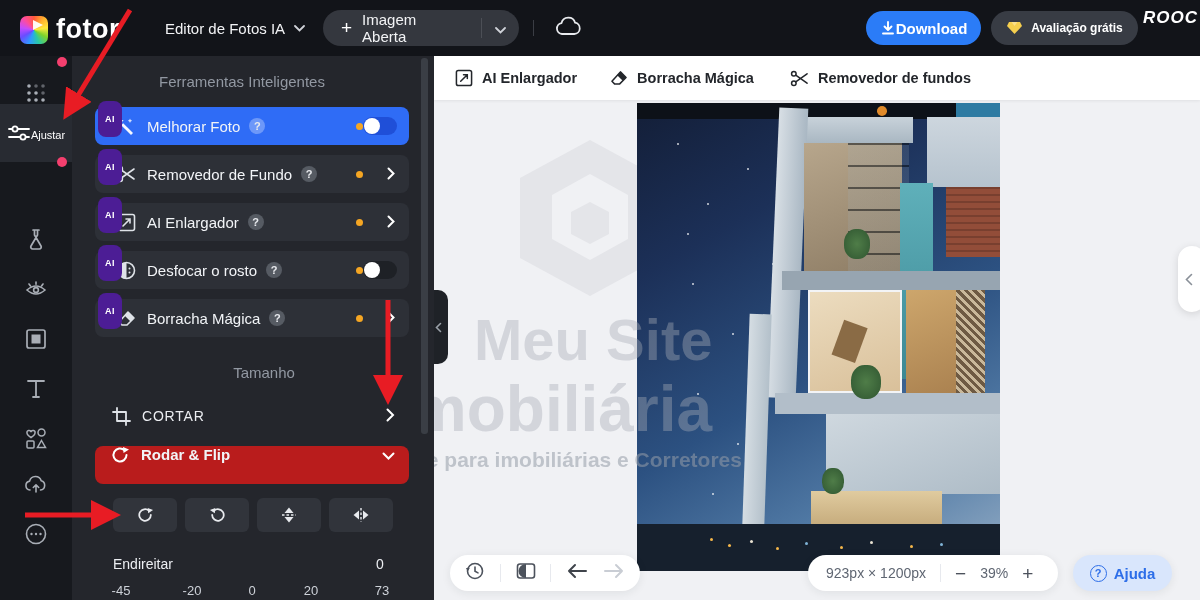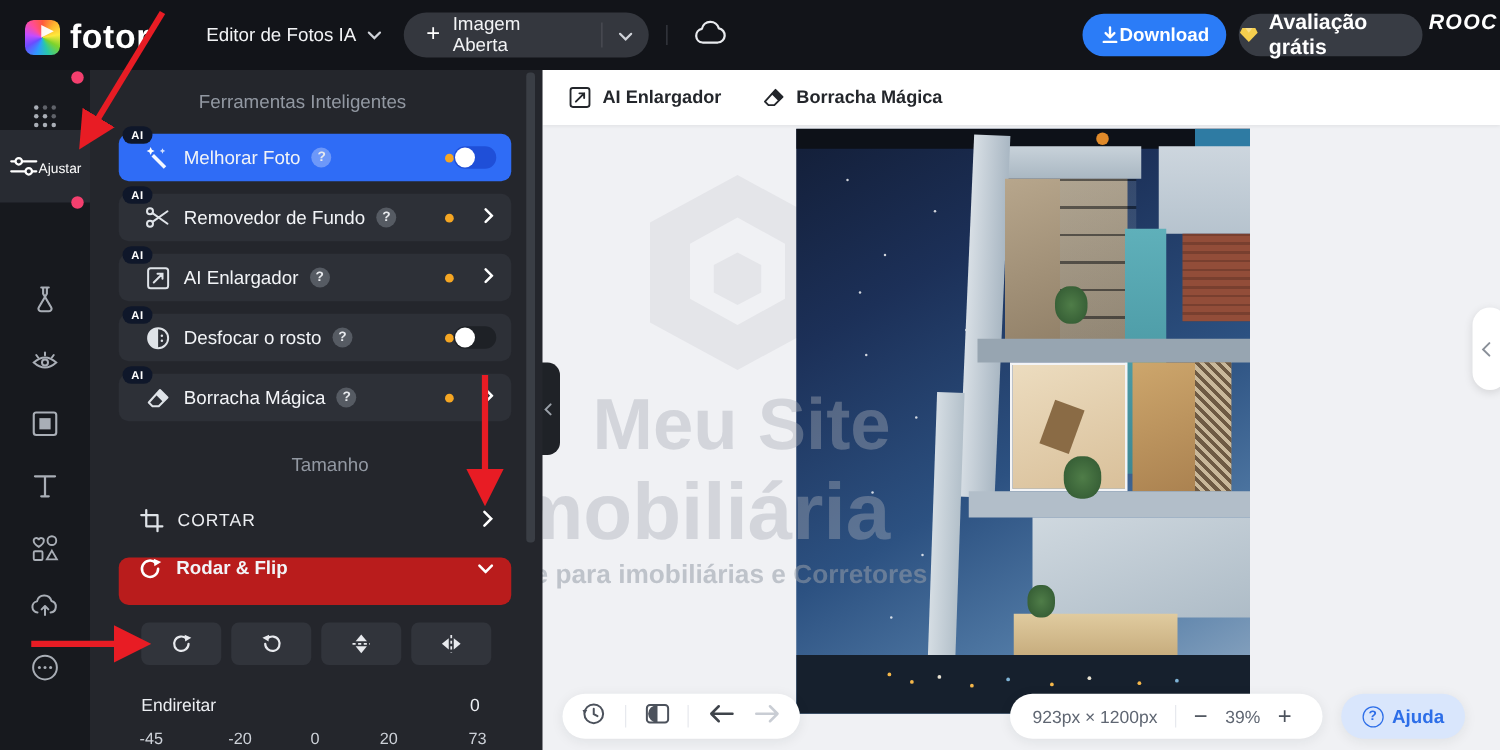--- a/index.html
+++ b/index.html
@@ -17,36 +17,36 @@
   .logo-text { color:#fff; font-size:27px; font-weight:600; letter-spacing:.5px; }
   .nav-dd { position:absolute; left:165px; top:0; height:56px; display:flex; align-items:center; gap:9px; color:#f2f3f5; font-size:15px; cursor:pointer; }
   .pill-btn { position:absolute; display:flex; align-items:center; border-radius:18px; }
   .open-btn { left:323px; top:10px; width:196px; height:36px; background:#34373e; color:#f2f3f5; font-size:15px; }
   .open-btn .plus { margin:0 10px 0 18px; font-size:19px; color:#fff; }
   .open-btn .odiv { width:1px; height:20px; background:#4c4f56; margin-left:18px; }
   .open-btn .chev { padding:0 13px; }
   .top-sep { position:absolute; left:533px; top:20px; width:1px; height:16px; background:#3a3d44; }
   .cloud-wrap { position:absolute; left:553px; top:14px; }
   .dl-btn { left:866px; top:11px; width:115px; height:34px; background:#2b7cf7; color:#fff; font-size:15px; font-weight:700; justify-content:center; cursor:pointer; }
-  .trial-btn { left:991px; top:11px; width:147px; height:34px; background:#383c44; color:#fff; font-size:17px; font-weight:600; justify-content:center; gap:8px; cursor:pointer; }
+  .trial-btn { left:991px; top:11px; width:147px; height:34px; background:#383c44; color:#fff; font-size:12px; font-weight:600; justify-content:center; gap:8px; cursor:pointer; }
   .rooc { position:absolute; left:1143px; top:8px; color:#fff; font-size:17px; font-weight:700; font-style:italic; letter-spacing:1px; }
 
   
   .rail { position:absolute; left:0; top:56px; width:72px; height:544px; background:#17191e; z-index:30; }
   .rail-item { position:absolute; left:0; width:72px; display:flex; flex-direction:row; align-items:center; color:#a9aeb6; cursor:pointer; }
   .rail-item.active { background:#282b32; color:#fff; }
   .rail-label { font-size:11px; color:#fff; margin-top:4px; }
   .pink-dot { position:absolute; width:10px; height:10px; border-radius:50%; background:#f43f6e; z-index:35; }
 
   
   .panel { position:absolute; left:72px; top:56px; width:362px; height:544px; background:#24262c; z-index:30; }
   .panel-h { position:absolute; left:0; width:340px; text-align:center; color:#9298a2; font-size:15px; }
   .tool-row { position:absolute; left:23px; width:314px; height:38px; background:#2d3037; border-radius:8px; display:flex; align-items:center; color:#f2f4f7; font-size:15px; cursor:pointer; }
   .tool-row.active { background:#2f6cf6; }
-  .ai-badge { position:absolute; left:3px; top:-6px; background:#0f172a; color:#fff; font-size:9px; font-weight:700; padding:2px 7px; border-radius:8px; letter-spacing:.5px; }
+  .ai-badge { position:absolute; left:3px; top:-6px; background:#4c1d95; color:#fff; font-size:9px; font-weight:700; padding:13px 7px; border-radius:8px; letter-spacing:.5px; }
   .t-icon { width:22px; margin:0 10px 0 20px; display:flex; justify-content:center; color:#dfe3e8; }
   .q-mark { width:16px; height:16px; border-radius:50%; background:#565b63; color:#e8eaee; font-size:11px; font-weight:700; display:inline-flex; align-items:center; justify-content:center; margin-left:9px; }
   .tool-row.active .q-mark { background:rgba(255,255,255,.3); }
   .o-dot { position:absolute; right:46px; width:7px; height:7px; border-radius:50%; background:#f5a623; }
   .toggle { position:absolute; right:12px; width:34px; height:18px; border-radius:9px; background:#1e2126; }
   .tool-row.active .toggle { background:#1f4fd8; }
   .toggle .knob { position:absolute; left:1px; top:1px; width:16px; height:16px; border-radius:50%; background:#fff; }
   .row-chev { position:absolute; right:14px; color:#fff; }
   .sec-h { position:absolute; left:0; width:340px; text-align:center; color:#9298a2; font-size:15px;padding-left:44px; }
   .flat-row { position:absolute; left:23px; width:314px; height:36px; display:flex; align-items:center; color:#eceef2; font-size:14px; letter-spacing:.8px; cursor:pointer; }
@@ -401,20 +401,30 @@
             </g>
           </svg>
         <span>AI Enlargador</span>
       </div>
       <div class="tab" style="margin-left:33px;">
         <svg width="18" height="16" viewBox="0 0 19 17">
             <path d="M11 2 L17 8 L10 15 H5 L2 12 Z" fill="none" stroke="#23262b" stroke-width="1.6" stroke-linejoin="round"></path>
             <path d="M11 2 L17 8 L13.5 11.5 L7.5 5.5 Z" fill="#23262b"></path>
           </svg>
         <span>Borracha Mágica</span>
+      </div>
+      <div class="tab" style="margin-left:36px;">
+        <svg width="19" height="17" viewBox="0 0 20 18">
+            <g stroke="#23262b" stroke-width="1.6" fill="none" stroke-linecap="round">
+              <circle cx="4" cy="4" r="2.4"></circle>
+              <circle cx="4" cy="14" r="2.4"></circle>
+              <path d="M6 5.5 L18 14 M6 12.5 L18 4"></path>
+            </g>
+          </svg>
+        <span>Removedor de fundos</span>
       </div>
     </div>
 
     <svg class="wm-logo" width="140" height="190" viewBox="0 0 140 190">
       <g fill="#e4e5e9">
         <polygon points="70,0 140,38 140,118 70,156 0,118 0,38"></polygon>
       </g>
       <g fill="#f0f1f4">
         <polygon points="70,34 108,55 108,99 70,120 32,99 32,55"></polygon>
       </g>

